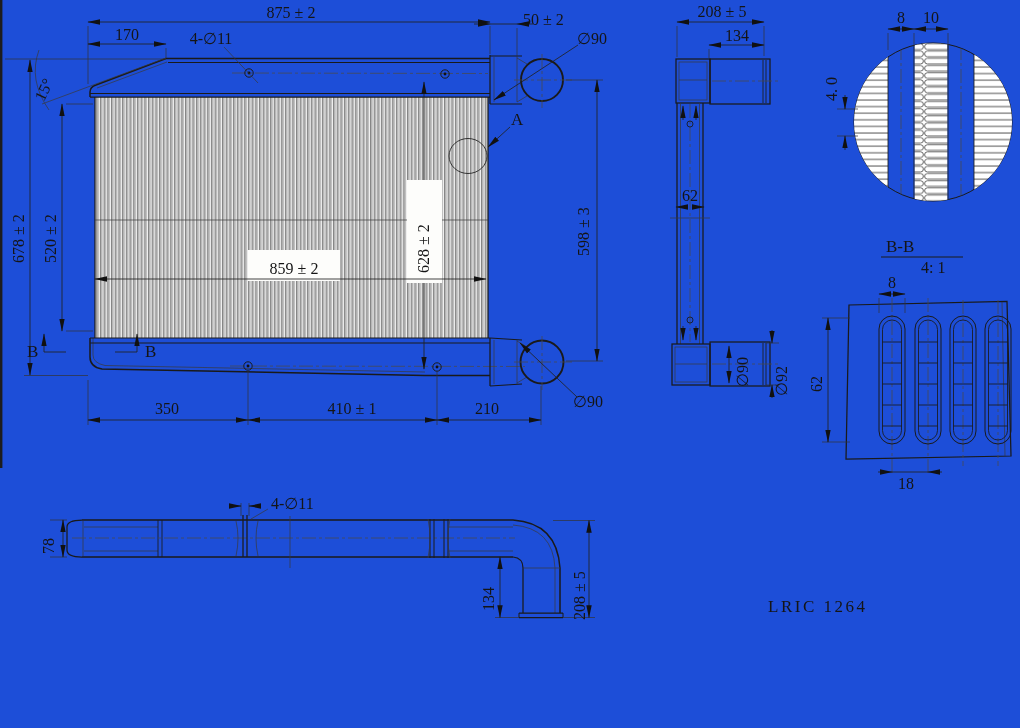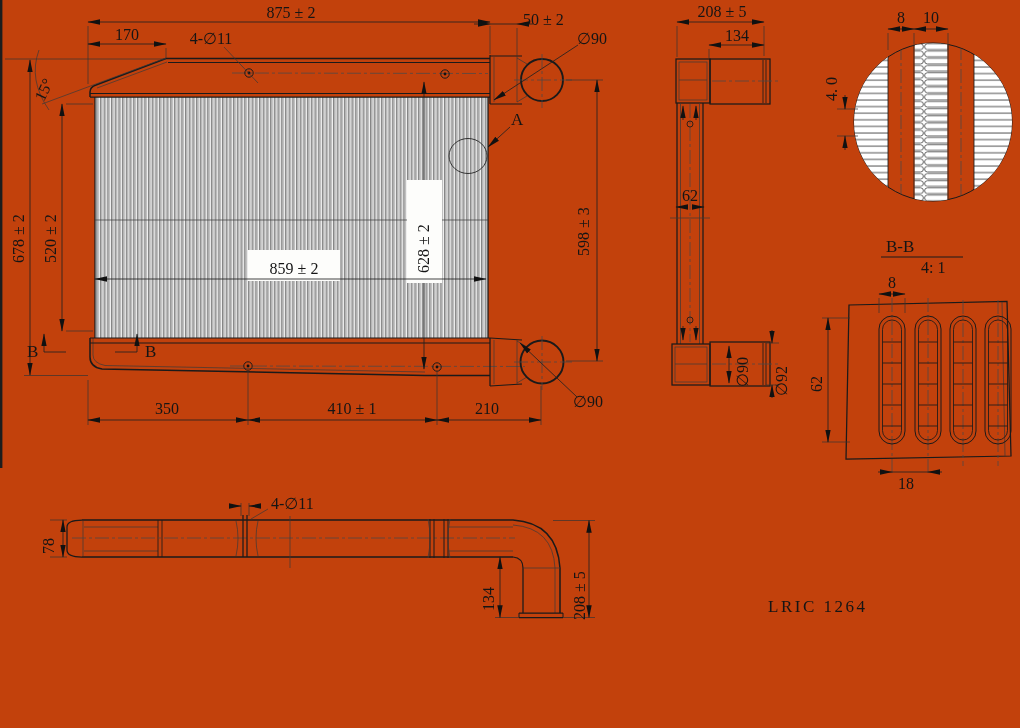--- a/index.html
+++ b/index.html
@@ -1,18 +1,18 @@
 <!DOCTYPE html>
 <html><head>
 <meta charset="utf-8">
 <style>
   html,body{margin:0;padding:0;background:#e8e8e8;}
   .canvas{
     width:1020px;height:728px;position:relative;margin:0 auto;
-    background:#c2410c;overflow:hidden;
+    background:#1d4ed8;overflow:hidden;
     font-family:"Liberation Serif","DejaVu Serif",serif;
   }
   svg{display:block}
   svg text{fill:#151515;font-size:16px;font-family:"Liberation Serif","DejaVu Serif",serif;}.t17{font-size:17px}
   .sp{letter-spacing:2.5px}
   .o{stroke:#1a1a1a;fill:none}
   .w16{stroke-width:1.5}.w13{stroke-width:1.25}.w10{stroke-width:1}.w08{stroke-width:0.85}
   .thin{stroke:#3a3a3a;stroke-width:0.7;fill:none}
   .dim{stroke:#222;stroke-width:0.85;fill:none}
   .ext{stroke:#333;stroke-width:0.7;fill:none}

